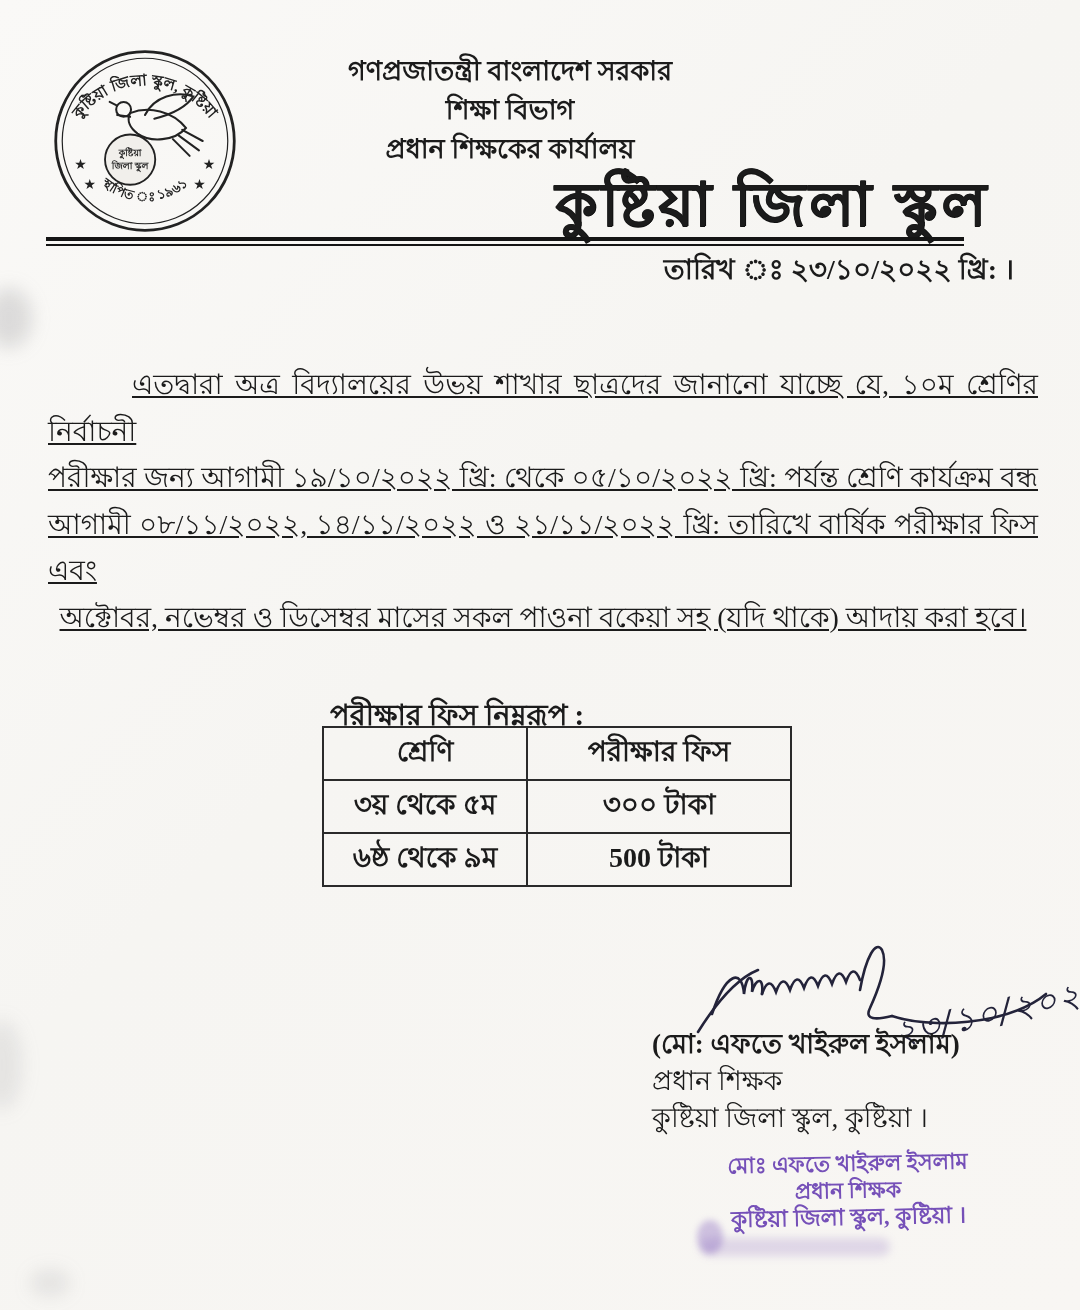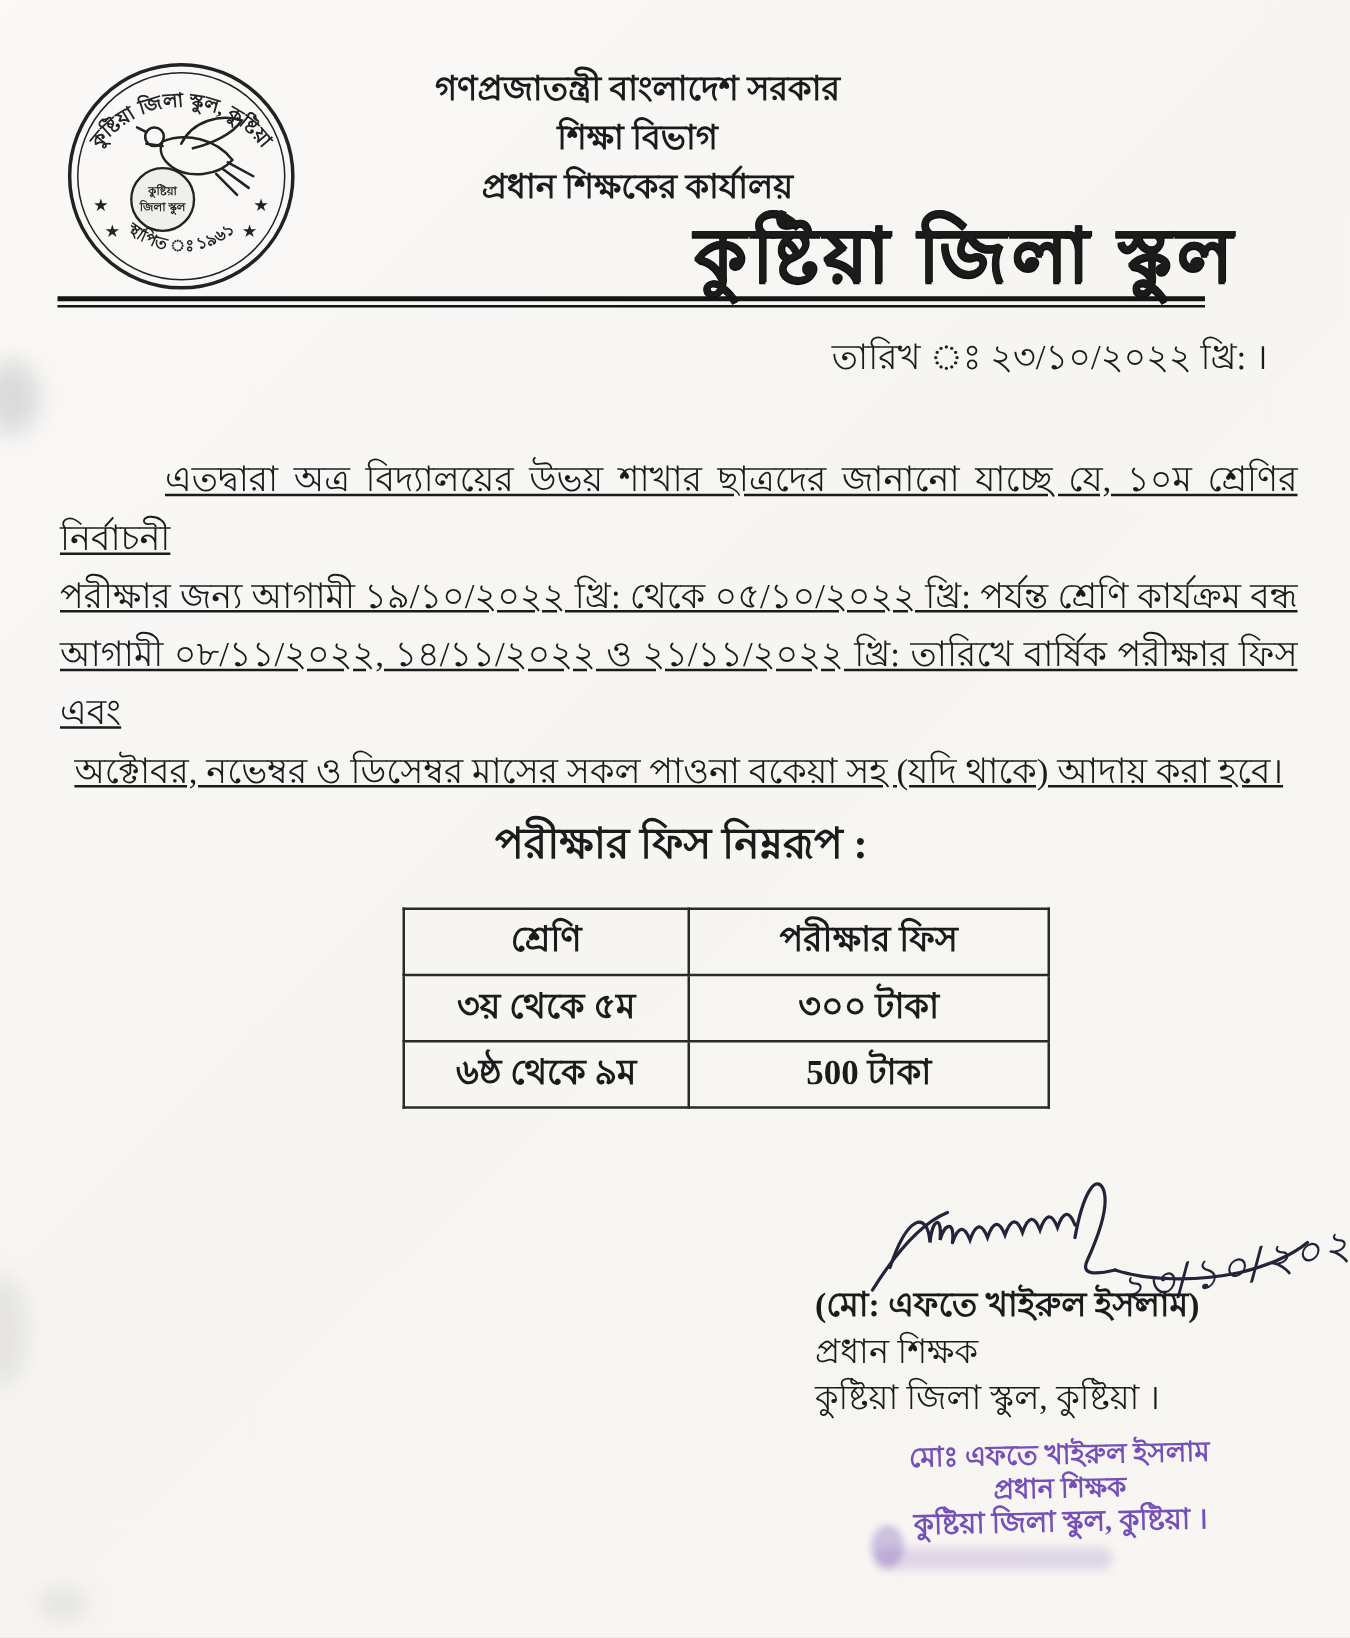--- a/index.html
+++ b/index.html
@@ -27,35 +27,35 @@
   .seal{position:absolute;left:52px;top:48px;width:186px;height:186px;}
   .hdr{position:absolute;left:160px;top:52px;width:700px;text-align:center;}
   .hdr-line{font-size:27px;line-height:39px;font-weight:600;}
   .school-title{
     position:absolute;left:210px;top:158px;width:780px;text-align:right;
     font-size:60px;font-weight:800;letter-spacing:4px;
     text-shadow:1px 0 0 #111, 0 1px 0 #111;
   }
   .rule{position:absolute;left:46px;top:237px;width:918px;height:3px;
     border-top:4px solid #151515;border-bottom:2px solid #151515;}
-  .date-line{position:absolute;top:264px;right:66px;font-size:28px;font-weight:400;}
+  .date-line{position:absolute;top:248px;right:66px;font-size:28px;font-weight:700;}
 
   
   .body-text{position:absolute;left:48px;top:362px;width:990px;font-size:28px;line-height:46.5px;text-decoration:underline;}
   .body-line{text-align:justify;text-align-last:justify;}
   .body-line.first{text-indent:84px;}
   .body-line.last{text-align:center;text-align-last:auto;}
 
   
-  .fees-caption{position:absolute;left:330px;top:648px;width:430px;text-align:center;
-    font-size:34px;font-weight:700;}
+  .fees-caption{position:absolute;left:330px;top:692px;width:430px;text-align:left;
+    font-size:29px;font-weight:700;}
   .fees-table{position:absolute;left:322px;top:726px;border-collapse:collapse;}
   .fees-table td,.fees-table th{
     border:2.5px solid #2a2a2a;text-align:center;font-size:28px;font-weight:600;
-    padding:2px 24px;height:35px;
+    padding:2px 12px;height:35px;
   }
   .col-class{width:178px;}
   .col-fee{width:238px;}
 
   
   .sig-svg{position:absolute;left:692px;top:928px;}
   .hand-date{
     position:absolute;left:893px;top:986px;font-size:33px;font-style:italic;
     font-family:"DejaVu Serif",serif;transform:rotate(-12deg);color:#23233a;
     letter-spacing:2px;

